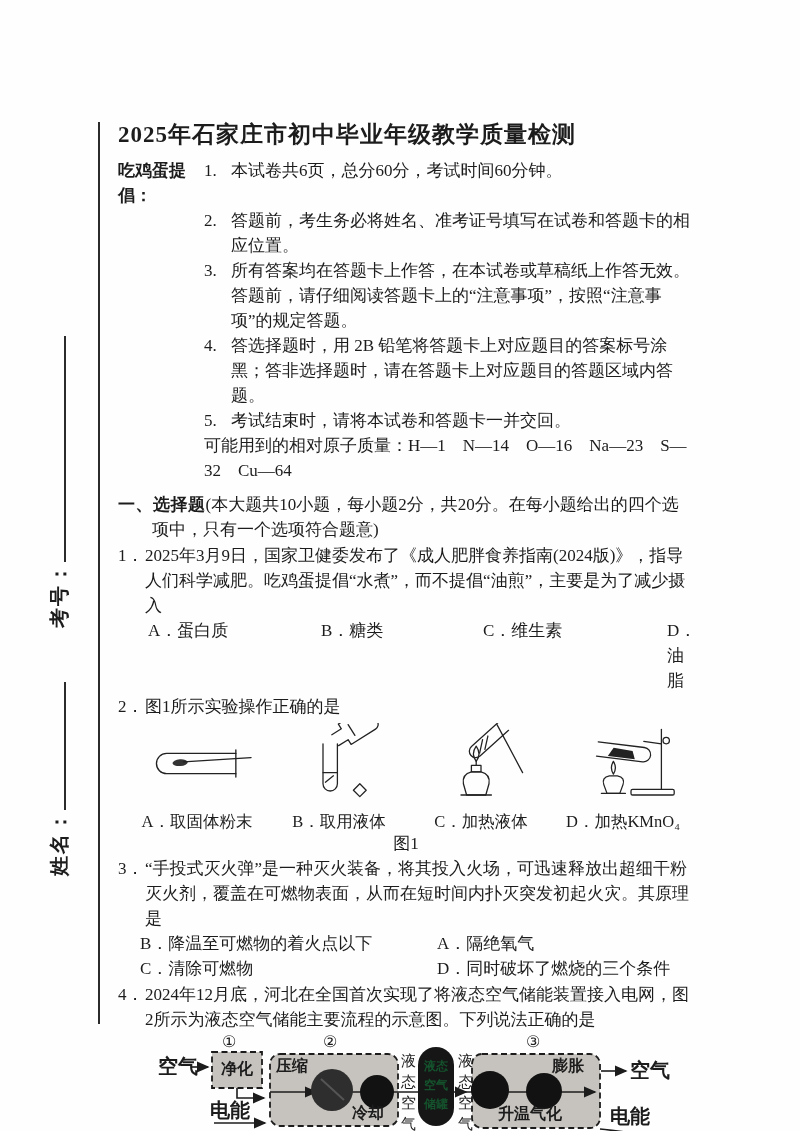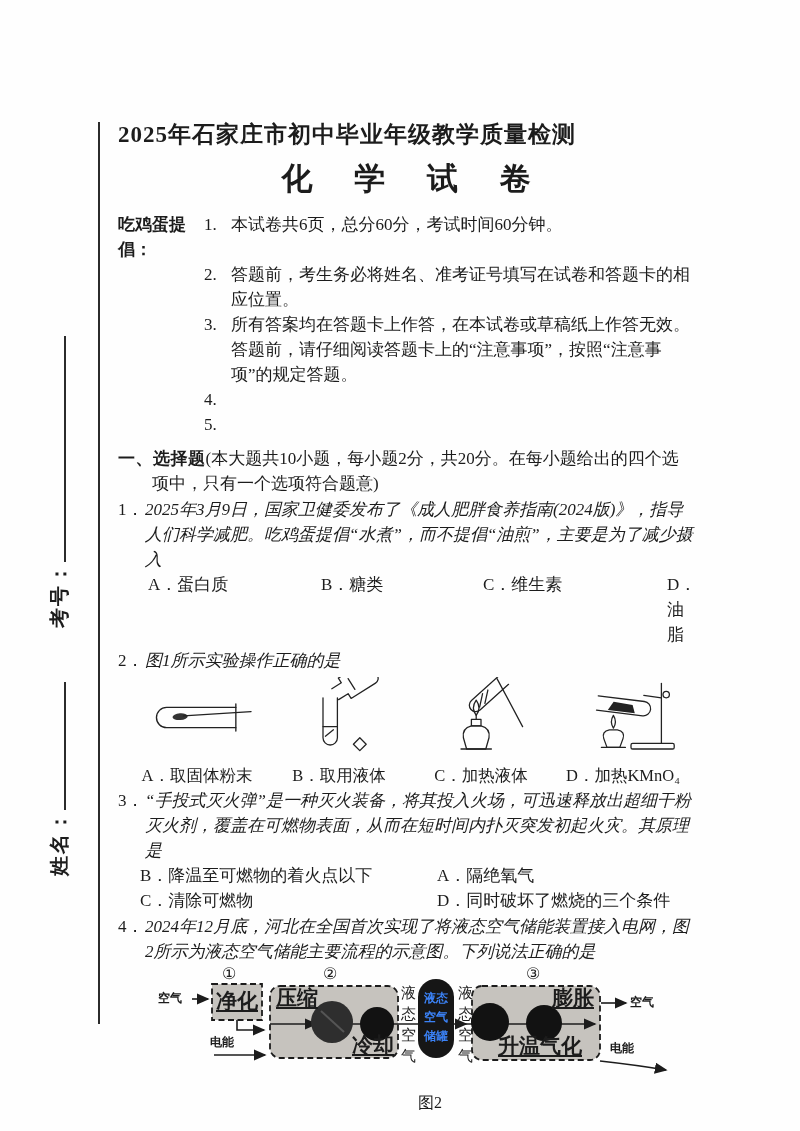--- a/index.html
+++ b/index.html
@@ -27,88 +27,90 @@
   .notice-indent { width:86px; flex:none; }
   .notice-num { width:27px; flex:none; }
   .notice-text { flex:1; }
   .atomic { margin-left:86px; }
 
   .sec-heading { margin-top:9px; padding-left:34px; text-indent:-34px; }
   .sec-heading b { letter-spacing:0.5px; }
 
   .question { display:flex; margin-top:1px; }
   .q-num { width:27px; flex:none; }
-  .q-body { flex:1;font-style:italic; }
+  .q-body { flex:1; }
 
   .options4 { display:grid; grid-template-columns:151px 140px 162px auto; margin-left:30px;gap:22px; }
   .options2 { display:grid; grid-template-columns:297px auto; margin-left:22px; }
 
   
   .figs-row { display:flex; margin:4px 0 0 8px; }
   .fig { width:143px; text-align:center; }
   .fig svg { display:block; margin:0 auto; }
   .fig-caption { font-size:16.5px; line-height:22px; margin-top:12px; }
   .fig1-caption { text-align:center; line-height:22px; }
   .lineart { stroke:#222; stroke-width:1.6; fill:none; stroke-linecap:round; stroke-linejoin:round; }
 
   
   .diagram { position:relative; width:576px; height:150px; margin-top:3px; }
   .diagram > svg { position:absolute; left:0; top:0; }
   .d-num   { position:absolute; font-size:16px; line-height:17px; }
-  .d-label { position:absolute; font-size:21px; line-height:18px; font-weight:bold; white-space:nowrap;text-decoration:underline; }
-  .d-io    { position:absolute; font-size:12px; line-height:18px; font-weight:bold; white-space:nowrap; }
+  .d-label { position:absolute; font-size:16px; line-height:18px; font-weight:bold; white-space:nowrap; }
+  .d-io    { position:absolute; font-size:20px; line-height:18px; font-weight:bold; white-space:nowrap; }
   .d-vert  { position:absolute; width:17px; font-size:15px; line-height:21px; font-weight:normal;
              text-align:right; word-break:break-all; }
-  .d-tank-text { position:absolute; left:303px; top:22px; width:30px; color:#3b82f6; font-size:12px;
+  .d-tank-text { position:absolute; left:303px; top:22px; width:30px; color:#14532d; font-size:12px;
              line-height:19px; font-weight:bold; text-align:center; word-break:break-all; }
   .d-caption { position:absolute; left:282px; top:123px; width:60px; text-align:center; font-size:16px; }
 </style>
 </head>
 <body>
 
 <div class="page">
 
   <div class="v-line"></div>
 
   <div class="side-rot" id="side-exam-no">
     <span>考号：</span><span class="blank-line" style="width:226px;"></span>
   </div>
   <div class="side-rot" id="side-name">
     <span>姓名：</span><span class="blank-line" style="width:128px;"></span>
   </div>
 
   <div class="content">
 
     <div class="title">2025年石家庄市初中毕业年级教学质量检测</div>
-    <div class="subtitle">化 学 试 卷</div>
 
     <div>
       <div class="notice-row">
         <span class="notice-label">吃鸡蛋提倡：</span>
         <span class="notice-num">1.</span>
         <span class="notice-text">本试卷共6页，总分60分，考试时间60分钟。</span>
       </div>
       <div class="notice-row">
         <span class="notice-indent"></span>
         <span class="notice-num">2.</span>
         <span class="notice-text">答题前，考生务必将姓名、准考证号填写在试卷和答题卡的相应位置。</span>
       </div>
       <div class="notice-row">
         <span class="notice-indent"></span>
         <span class="notice-num">3.</span>
         <span class="notice-text">所有答案均在答题卡上作答，在本试卷或草稿纸上作答无效。答题前，请仔细阅读答题卡上的“注意事项”，按照“注意事项”的规定答题。</span>
       </div>
       <div class="notice-row">
         <span class="notice-indent"></span>
         <span class="notice-num">4.</span>
+        <span class="notice-text">答选择题时，用 2B 铅笔将答题卡上对应题目的答案标号涂黑；答非选择题时，请在答题卡上对应题目的答题区域内答题。</span>
       </div>
       <div class="notice-row">
         <span class="notice-indent"></span>
         <span class="notice-num">5.</span>
-      </div>
+        <span class="notice-text">考试结束时，请将本试卷和答题卡一并交回。</span>
+      </div>
+      <div class="atomic">可能用到的相对原子质量：H—1　N—14　O—16　Na—23　S—32　Cu—64</div>
     </div>
 
     <div class="sec-heading">
       <b>一、选择题</b><span>(本大题共10小题，每小题2分，共20分。在每小题给出的四个选项中，只有一个选项符合题意)</span>
     </div>
 
     <div class="question">
       <span class="q-num">1．</span>
       <span class="q-body">2025年3月9日，国家卫健委发布了《成人肥胖食养指南(2024版)》，指导人们科学减肥。吃鸡蛋提倡“水煮”，而不提倡“油煎”，主要是为了减少摄入</span>
     </div>
@@ -172,20 +174,21 @@
             <path class="lineart" d="M4,-9 L62,-9 A9,9 0 0 1 62,9 L4,9"></path>
             <path d="M18,7 L52,7 L48,-3 L24,-4 Z" fill="#222"></path>
           </g>
           <path class="lineart" d="M50,88 L46,77 Q43,68 53,66 L63,66 Q73,68 70,77 L66,88 Z"></path>
           <line class="lineart" x1="43" y1="88" x2="73" y2="88"></line>
           <path class="lineart" d="M58,48 Q63,56 58,64 Q53,56 58,48 Z" fill="#333"></path>
         </svg>
         <div class="fig-caption">D．加热KMnO₄</div>
       </div>
     </div>
+    <div class="fig1-caption">图1</div>
 
     <div class="question">
       <span class="q-num">3．</span>
       <span class="q-body">“手投式灭火弹”是一种灭火装备，将其投入火场，可迅速释放出超细干粉灭火剂，覆盖在可燃物表面，从而在短时间内扑灭突发初起火灾。其原理是</span>
     </div>
     <div class="options2">
       <span>B．降温至可燃物的着火点以下</span>
       <span>A．隔绝氧气</span>
       <span>C．清除可燃物</span>
       <span>D．同时破坏了燃烧的三个条件</span>

